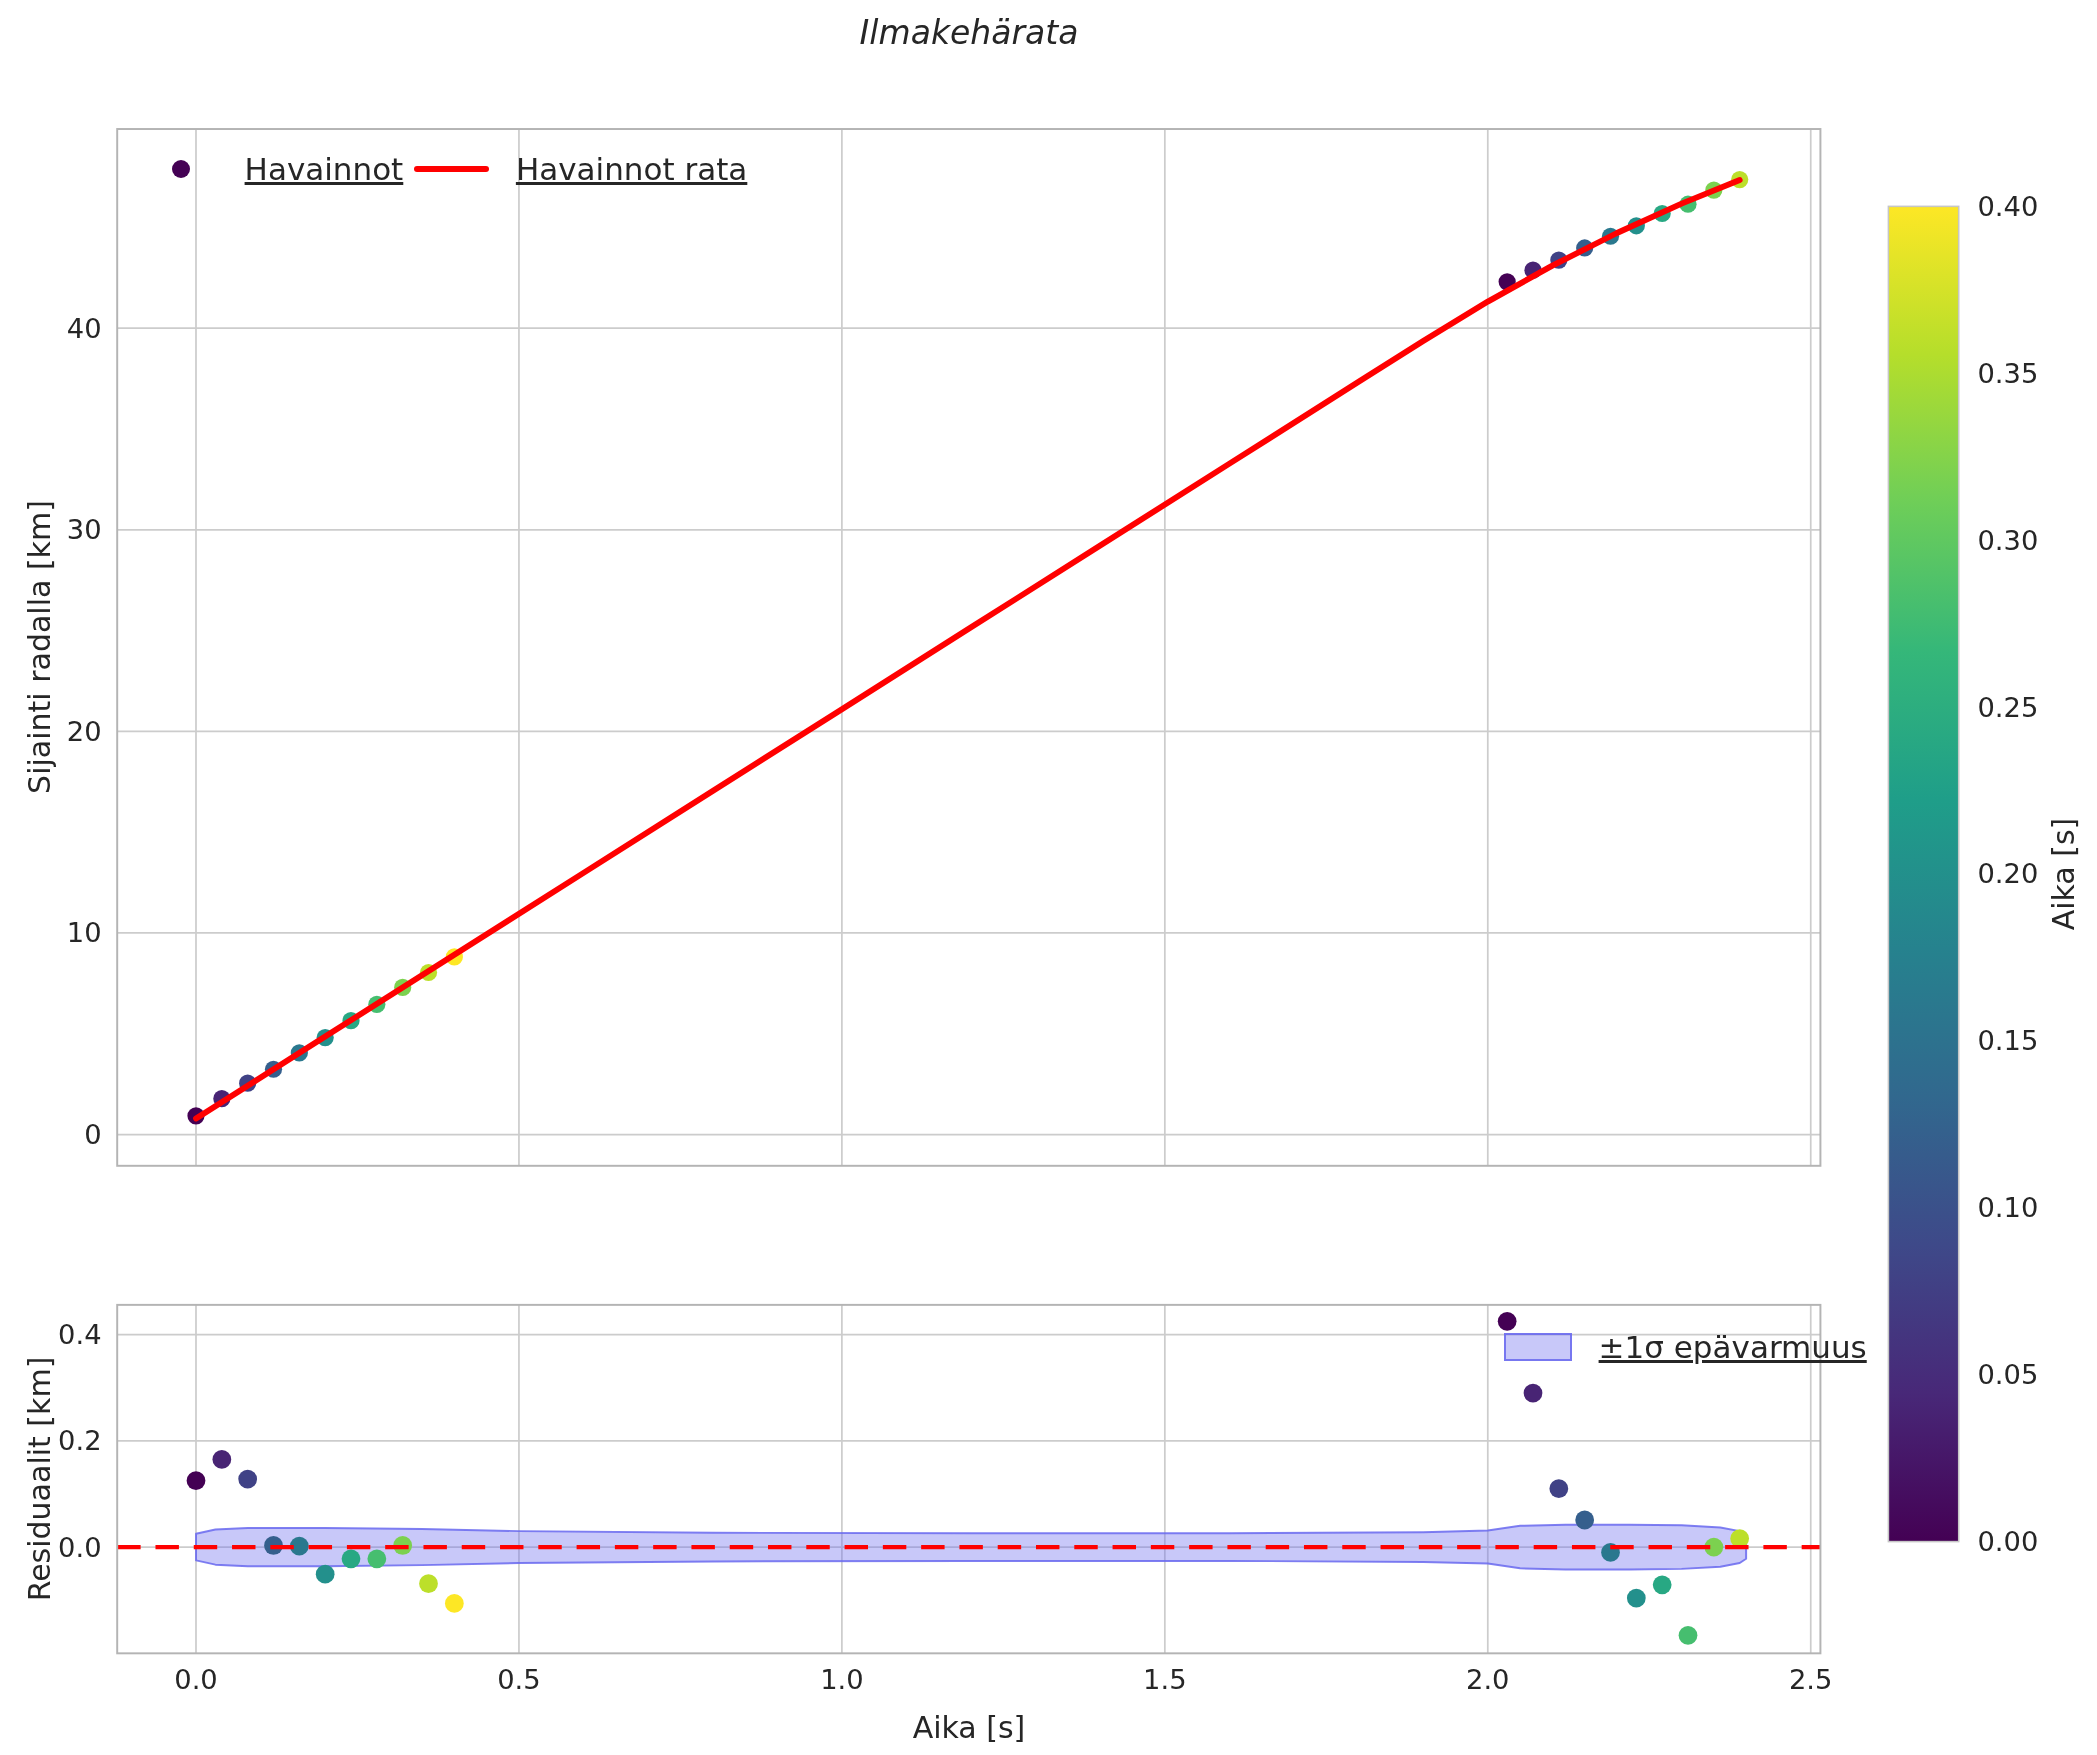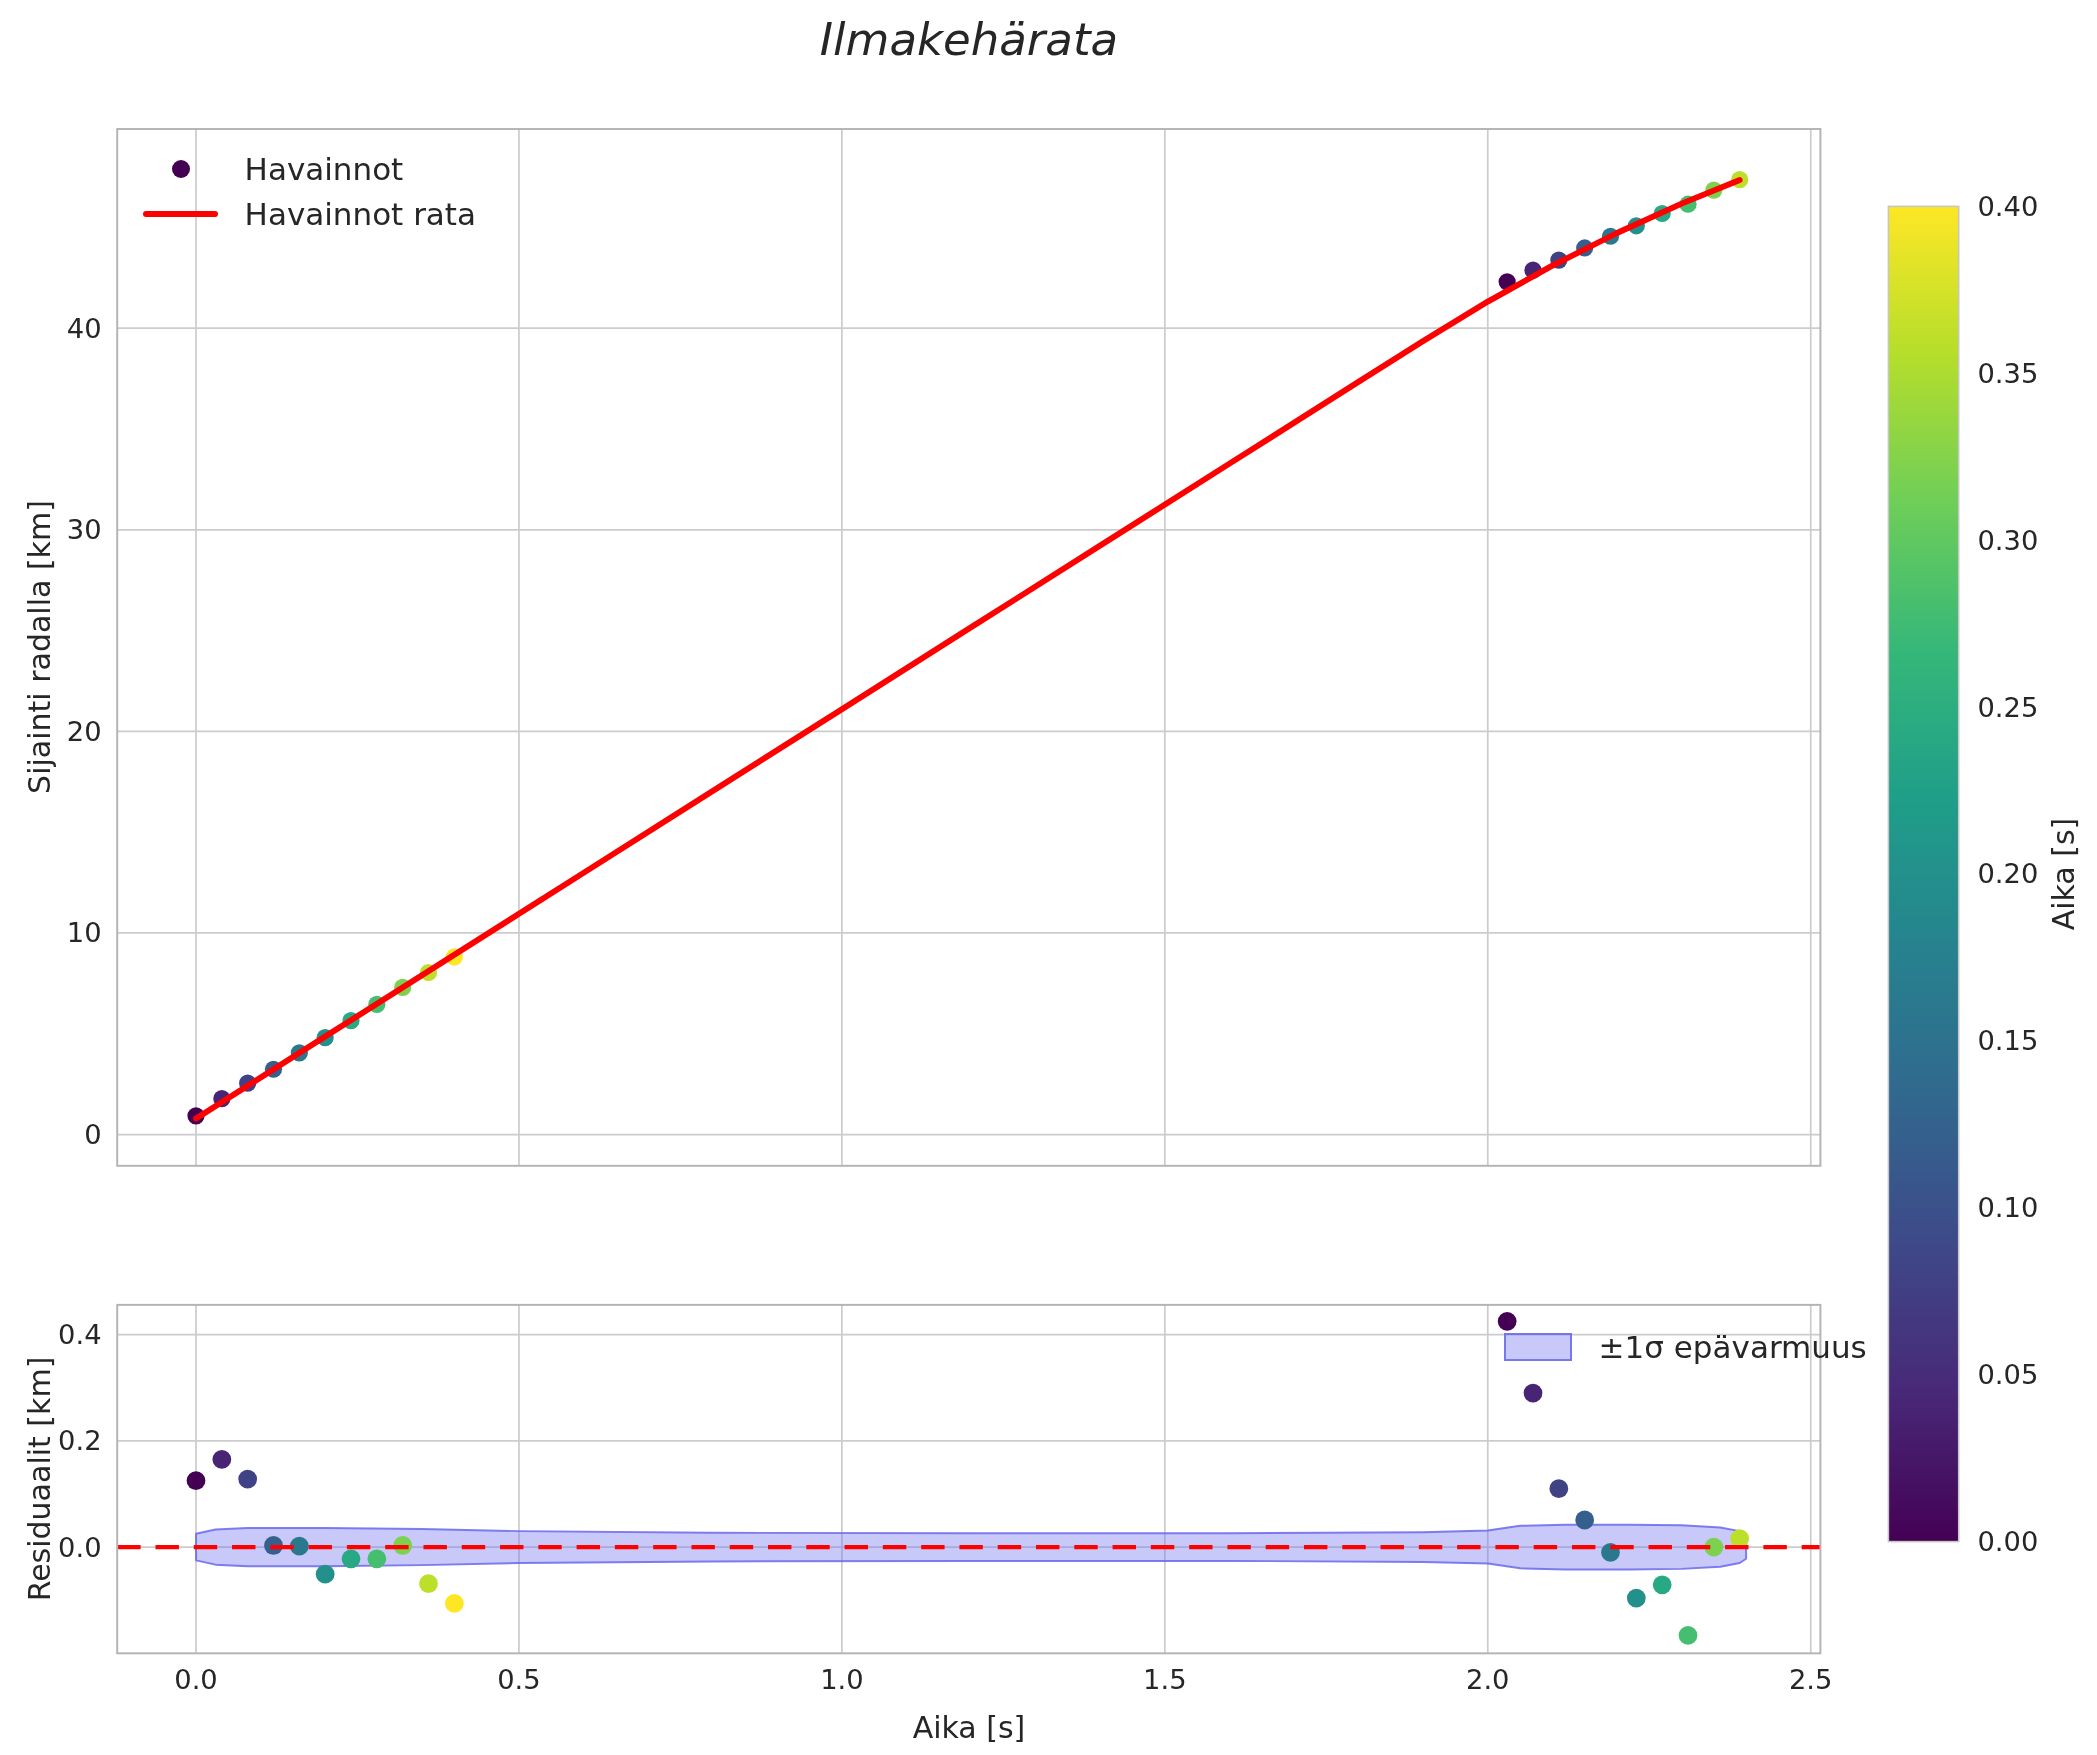--- a/index.html
+++ b/index.html
@@ -1,28 +1,28 @@
 <!DOCTYPE html>
 <html style="font-size:12.5px"><head>
 <meta charset="utf-8">
 <style>
   html,body{margin:0;padding:0;background:#ffffff;}
   body{width:2097px;height:1755px;position:relative;font-family:"DejaVu Sans",sans-serif;color:#262626;overflow:hidden;}
   #fig{position:absolute;left:0;top:0;width:2097px;height:1755px;}
   #fig-svg{position:absolute;left:0;top:0;}
   .fig-title{position:absolute;left:969px;top:12.5px;transform:translateX(-50%);
-    font-size:45px;font-style:italic;color:#262626;white-space:nowrap;}
+    font-size:33px;font-style:italic;color:#262626;white-space:nowrap;}
   .vlabel{position:absolute;transform:translate(-50%,-50%) rotate(-90deg);
     font-size:30px;color:#262626;white-space:nowrap;}
   #ylabel-top{left:39px;top:647px;}
   #ylabel-res{left:39px;top:1479px;}
   #cbar-label{left:2063px;top:874px;}
   .xlabel{position:absolute;left:969px;top:1710px;transform:translateX(-50%);
     font-size:30px;color:#262626;white-space:nowrap;}
-  .legend{position:absolute;display:flex;flex-direction:column;}
+  .legend{position:absolute;display:flex;flex-direction:row;text-decoration:underline;}
   #legend-top{left:143px;top:152px;gap:11px;}
   .legend-row{display:flex;align-items:center;gap:26.6px;height:34px;}
   .legend-handle{width:75px;display:flex;align-items:center;justify-content:center;flex:0 0 75px;}
   .legend-dot{width:18px;height:18px;border-radius:50%;}
   .legend-line{width:75px;height:6.3px;border-radius:3.1px;}
   .legend-text{font-size:31px;color:#262626;white-space:nowrap;}
   #legend-res{left:1504px;top:1330px;}
   .legend-patch{width:64px;height:23.4px;flex:0 0 64px;}
 </style>
 </head>

